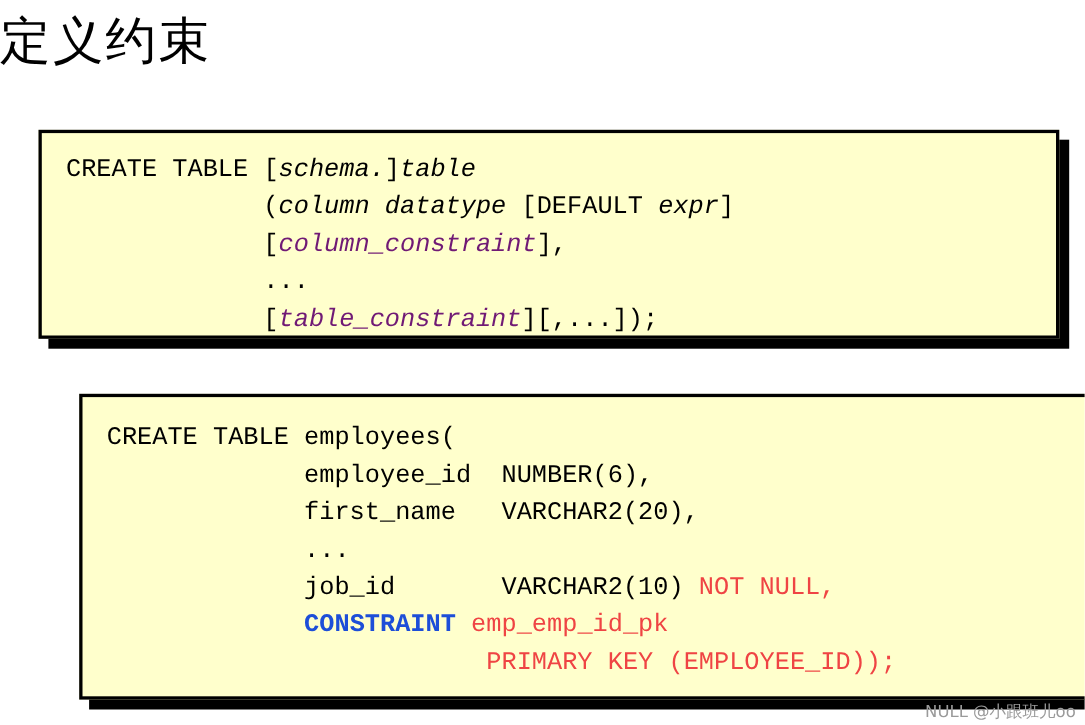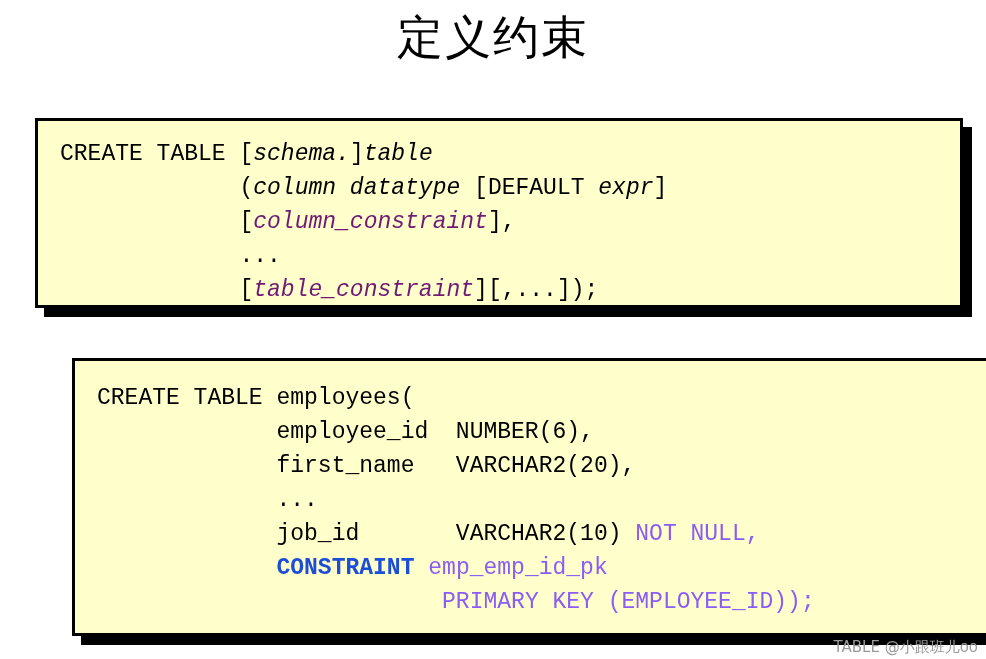--- a/index.html
+++ b/index.html
@@ -14,21 +14,21 @@
     overflow: hidden;
     font-family: "Liberation Serif", serif;
   }
 
   
   .slide-title {
     position: absolute;
     left: 0;
     top: 6px;
     width: 986px;
-    text-align: center;
+    text-align: left;
     font-family: "DejaVu Sans", sans-serif;
     font-size: 46px;
     line-height: 62px;
     font-weight: 400;
     color: #000000;
     letter-spacing: 2px;
   }
 
   
   .code-box {
@@ -64,21 +64,21 @@
     padding-top: 20px;
   }
 
   .code-line {
     white-space: pre;
     min-height: 34px;
   }
 
   .tok-plain   { color: #000000; font-style: normal; }
   .tok-italic  { color: #000000; font-style: italic; }
-  .tok-red     { color: #8b5cf6; font-style: normal; }
+  .tok-red     { color: #ef4444; font-style: normal; }
   .tok-red-i   { color: #701a75; font-style: italic; }
   .tok-blue-b  { color: #1d4ed8; font-style: normal; font-weight: bold; }
 
   
   .watermark {
     position: absolute;
     right: 8px;
     bottom: 3px;
     font-family: "DejaVu Sans", sans-serif;
     font-size: 15px;
@@ -94,13 +94,13 @@
 <div class="slide-title">定义约束</div>
 
 <div class="code-box" id="code-box-1">
   <div class="code-block"><div class="code-line"><span class="tok-plain">CREATE TABLE </span><span class="tok-plain">[</span><span class="tok-italic">schema.</span><span class="tok-plain">]</span><span class="tok-italic">table</span></div><div class="code-line"><span class="tok-plain">             (</span><span class="tok-italic">column datatype</span><span class="tok-plain"> [DEFAULT </span><span class="tok-italic">expr</span><span class="tok-plain">]</span></div><div class="code-line"><span class="tok-plain">             [</span><span class="tok-red-i">column_constraint</span><span class="tok-plain">],</span></div><div class="code-line"><span class="tok-plain">             ...</span></div><div class="code-line"><span class="tok-plain">             [</span><span class="tok-red-i">table_constraint</span><span class="tok-plain">][,...]);</span></div></div>
 </div>
 
 <div class="code-box" id="code-box-2">
   <div class="code-block"><div class="code-line"><span class="tok-plain">CREATE TABLE employees(</span></div><div class="code-line"><span class="tok-plain">             employee_id  NUMBER(6),</span></div><div class="code-line"><span class="tok-plain">             first_name   VARCHAR2(20),</span></div><div class="code-line"><span class="tok-plain">             ...</span></div><div class="code-line"><span class="tok-plain">             job_id       VARCHAR2(10) </span><span class="tok-red">NOT NULL,</span></div><div class="code-line"><span class="tok-plain">             </span><span class="tok-blue-b">CONSTRAINT</span><span class="tok-plain"> </span><span class="tok-red">emp_emp_id_pk</span></div><div class="code-line"><span class="tok-plain">                         </span><span class="tok-red">PRIMARY KEY (EMPLOYEE_ID));</span></div></div>
 </div>
 
-<div class="watermark">TABLE @小跟班儿oo</div>
+<div class="watermark">NULL @小跟班儿oo</div>
 
 </body></html>

